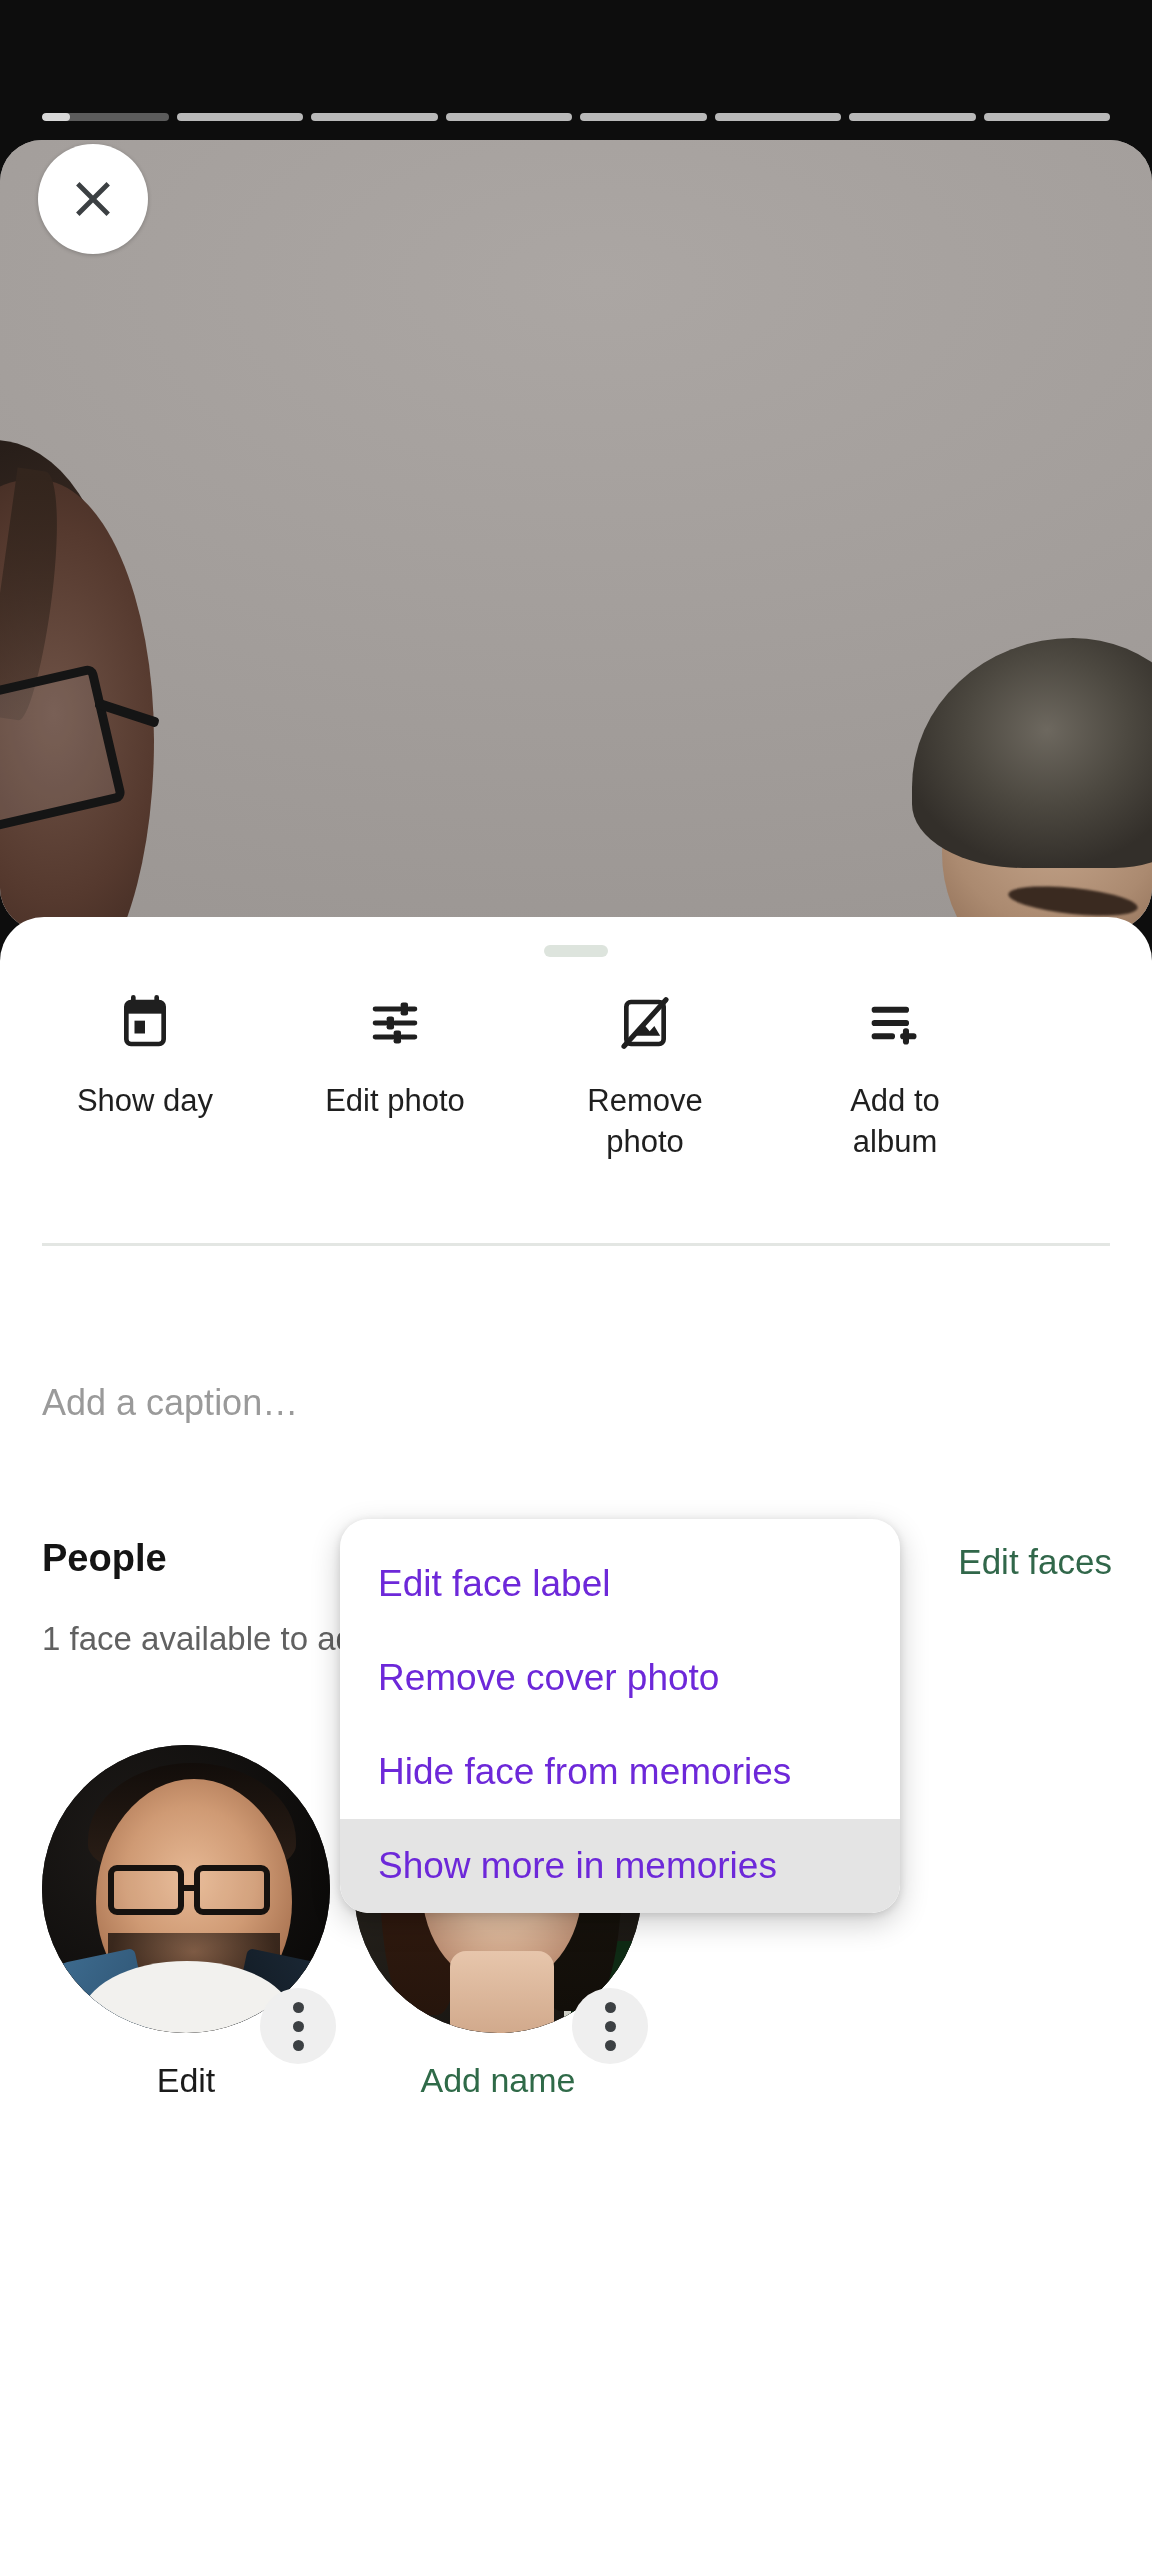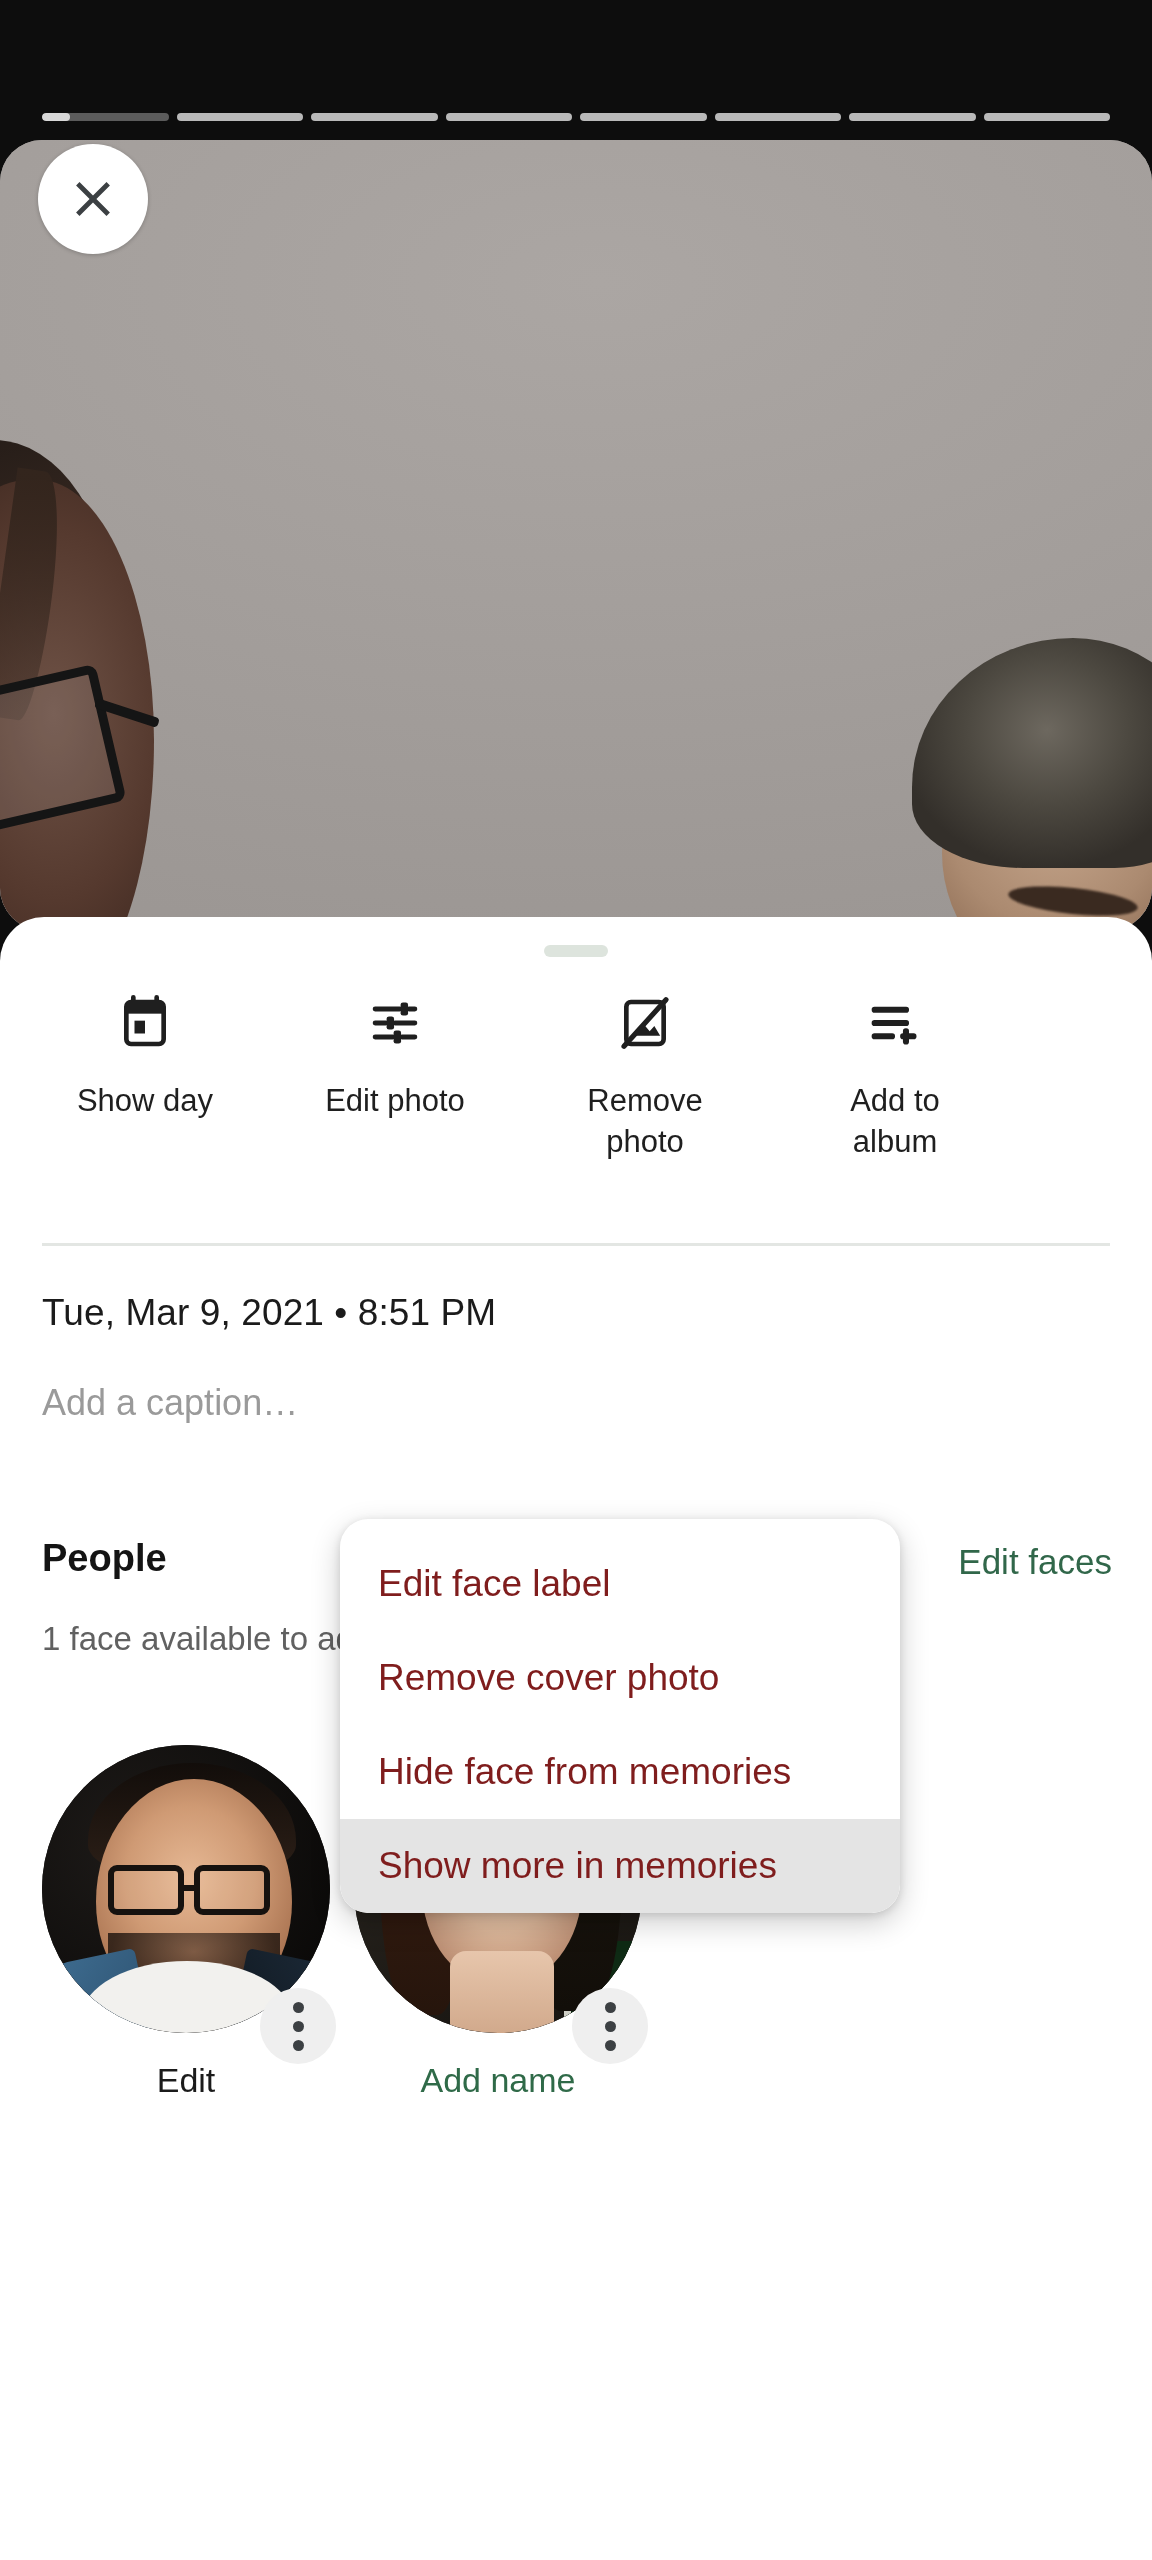--- a/index.html
+++ b/index.html
@@ -393,21 +393,21 @@
     width: 560px;
     background: #ffffff;
     border-radius: 28px;
     z-index: 60;
     box-shadow: 0 10px 30px rgba(0,0,0,0.20), 0 2px 8px rgba(0,0,0,0.12);
     overflow: hidden;
     padding: 18px 0 0 0;
   }
   .popup-item {
     font-size: 37px;
-    color: #7f1d1d;
+    color: #6d28d9;
     padding: 26px 38px 26px 38px;
     white-space: nowrap;
   }
   .popup-item.highlighted {
     background: #e4e4e4;
     border-radius: 0 0 28px 28px;
   }
 </style>
 </head>
 <body>
@@ -515,21 +515,20 @@
             </g>
           </svg>
         </div>
         <div class="action-label">Add to album</div>
       </div>
 
     </div>
 
     <div id="sheet-divider"></div>
 
-    <div id="date-line">Tue, Mar 9, 2021  •  8:51 PM</div>
     <div id="caption-field">Add a caption…</div>
 
     <div id="people-title">People</div>
     <div id="edit-faces-link">Edit faces</div>
     <div id="people-subtitle">1 face available to add</div>
 
     <div id="faces-row">
 
       <div class="face-chip">
         <div class="face-avatar av-shiv">

